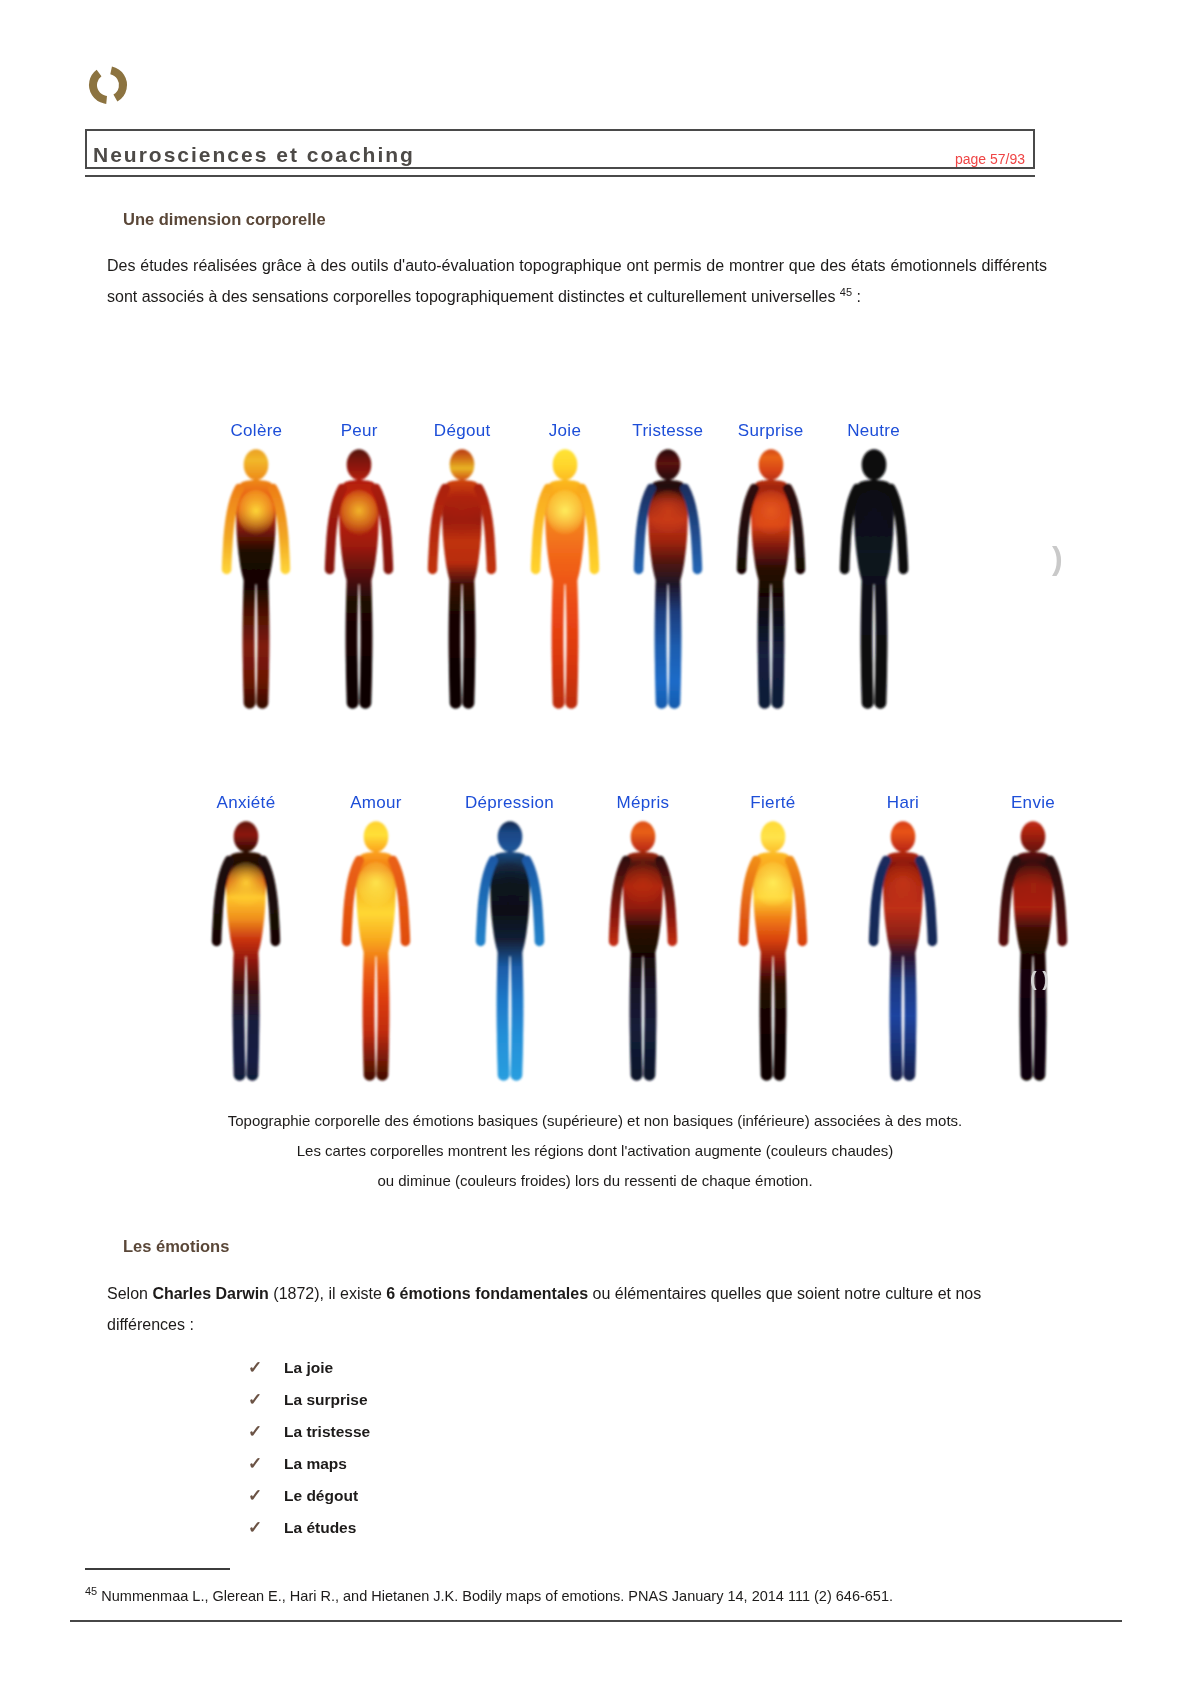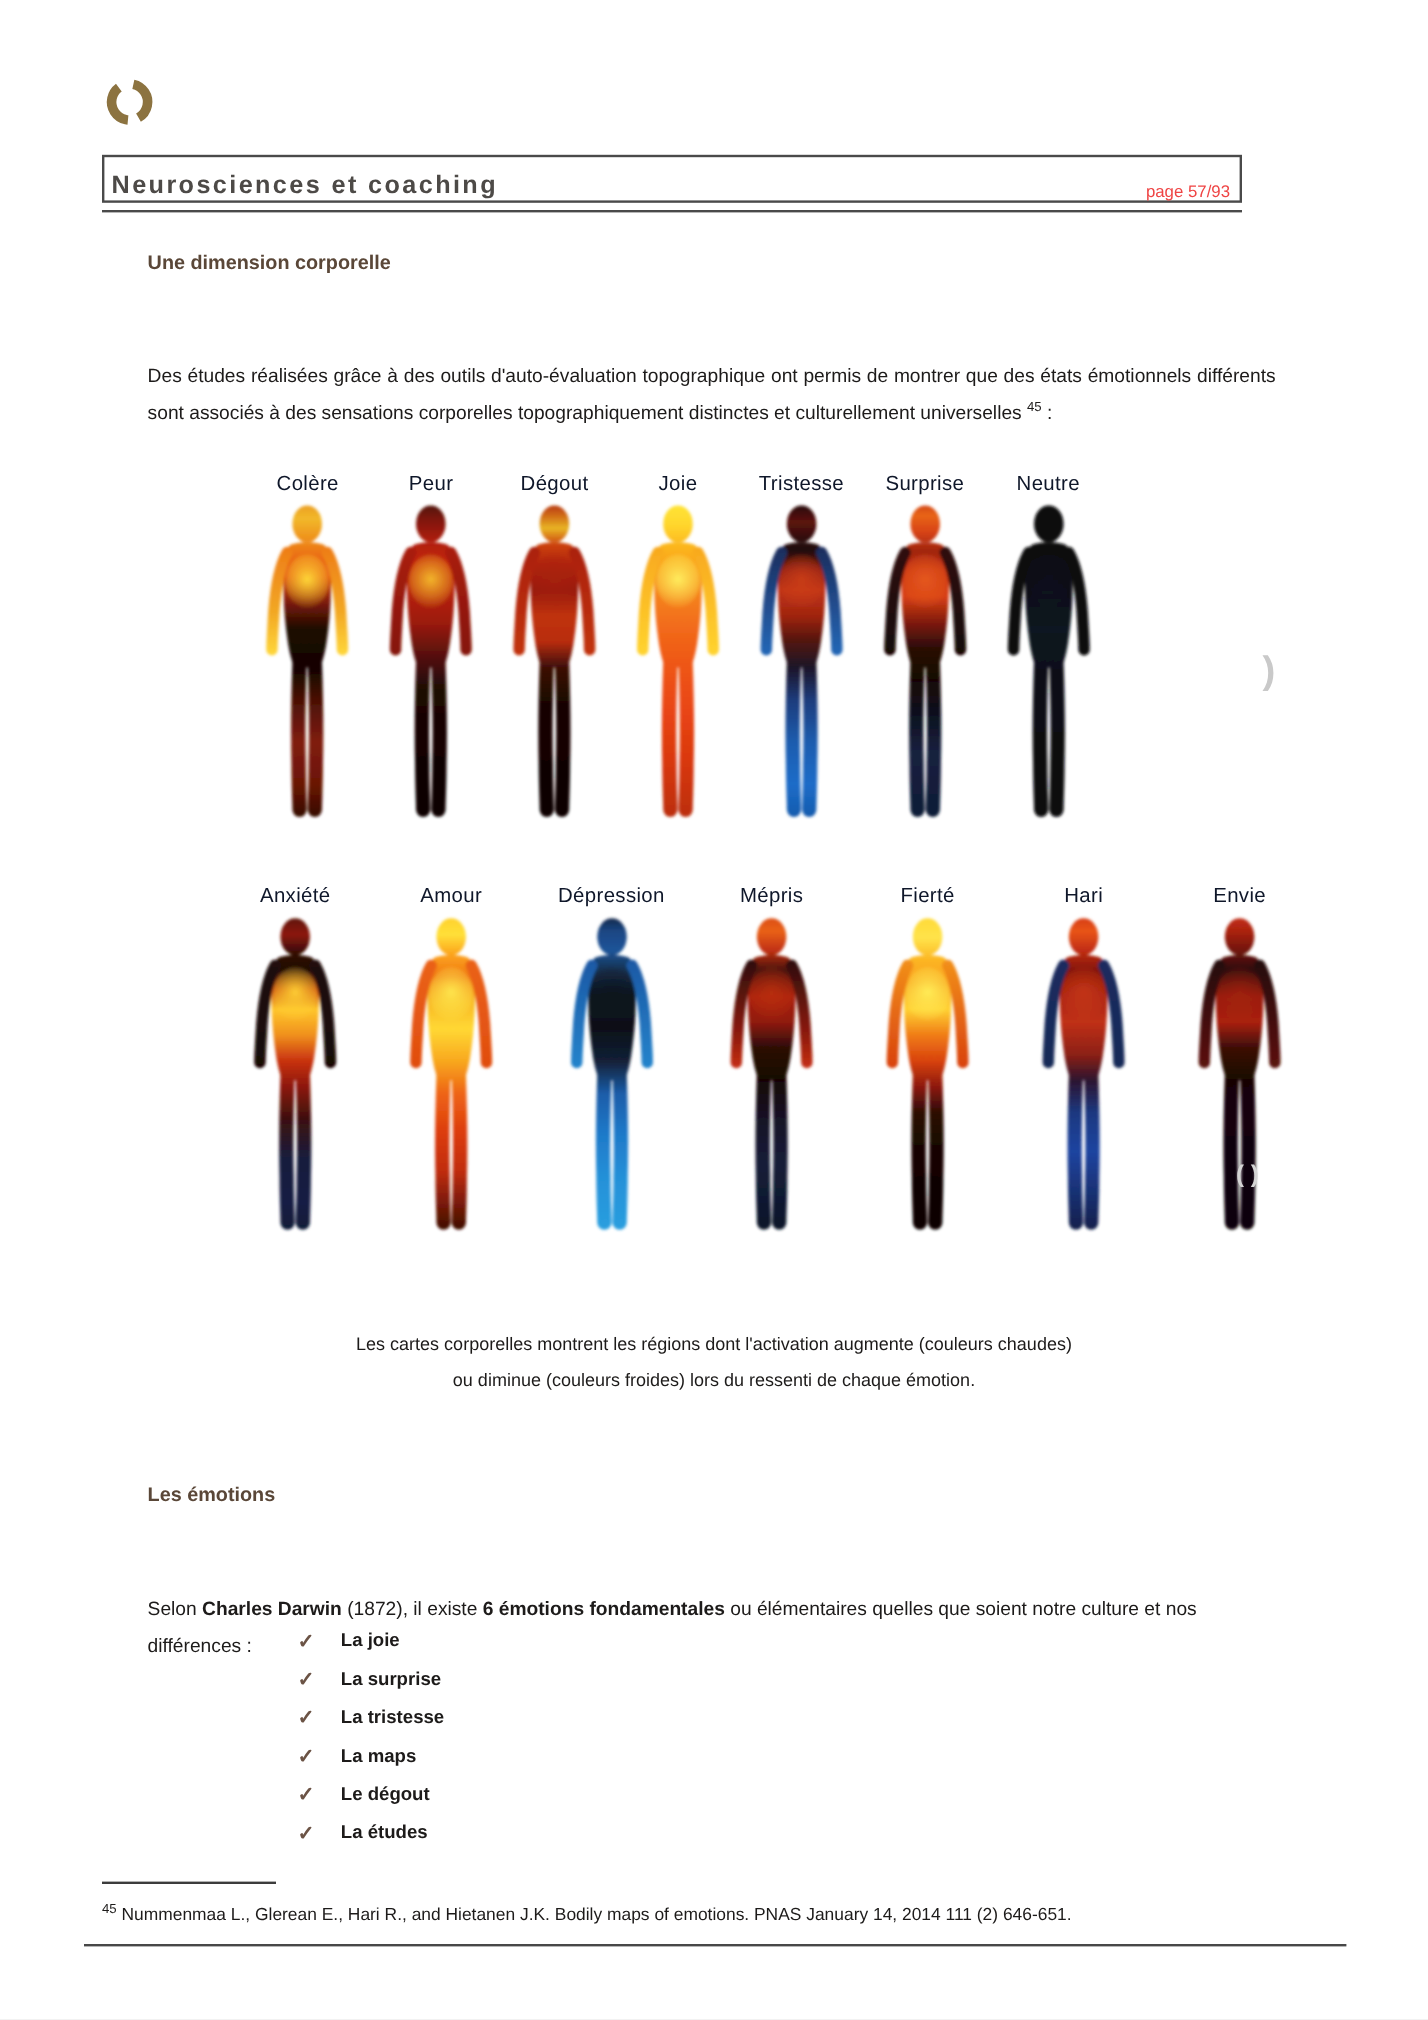--- a/index.html
+++ b/index.html
@@ -16,34 +16,34 @@
   .hdr-title{font-size:21px;font-weight:bold;letter-spacing:2px;color:#4d4a47;}
   .hdr-page{font-size:14px;color:#ef4444;}
   .hdr-rule{position:absolute;left:85px;top:175px;width:950px;height:2px;background:#4a4a4a;}
 
   
   .sec-h{position:absolute;left:123px;font-size:16.5px;font-weight:bold;color:#5a4738;}
   .h-corp{top:210px;}
   .h-emo{top:1237px;}
 
   
-  .para{position:absolute;left:123px;width:940px;font-size:16px;line-height:31px;
-        color:#1d1b1a;text-align:justify;margin-top:48px;}
+  .para{position:absolute;left:107px;width:940px;font-size:16px;line-height:31px;
+        color:#1d1b1a;text-align:justify;}
   .p1{top:250px;}
   .p2{top:1278px;text-align:left;}
   sup{font-size:11px;vertical-align:super;line-height:0;}
   .b{font-weight:bold;}
 
   
   .figure{position:absolute;left:205px;top:392px;width:720px;}
   .fig-row{display:grid;grid-template-columns:repeat(7,1fr);}
   .fig-row.second{margin-top:50px;gap:48px;}
   .fig-cell{display:flex;flex-direction:column;align-items:center;}
-  .fig-label{font-size:17px;font-weight:500;color:#0f172a;letter-spacing:.3px;
-             height:24px;line-height:22px;white-space:nowrap;}
+  .fig-label{font-size:17px;font-weight:500;color:#1d4ed8;letter-spacing:.3px;
+             height:24px;line-height:22px;white-space:nowrap;margin-top:28px;}
   .body-svg{display:block;}
 
   
   .caption{position:absolute;left:130px;top:1106px;width:930px;text-align:center;
            font-size:15px;line-height:30px;color:#1d1b1a;}
 
   
   .checklist{position:absolute;left:248px;top:1352px;list-style:none;margin:0;padding:0;}
   .checklist li{height:32px;line-height:32px;font-size:15.5px;font-weight:bold;color:#1d1b1a;
                 display:flex;align-items:center;}
@@ -664,20 +664,21 @@
   <path d="M42,170 C41,200 40,240 41,278 C41,300 42,318 42,326" fill="none" stroke="url(#bg1_6)" stroke-width="15" stroke-linecap="round"></path>
   <path d="M58,170 C59,200 60,240 59,278 C59,300 58,318 58,326" fill="none" stroke="url(#bg1_6)" stroke-width="15" stroke-linecap="round"></path>
   <ellipse cx="50" cy="86" rx="23" ry="28" fill="url(#cg1_6)"></ellipse>
  </g>
 </svg>
         </div>
       </div>
     </div>
 
   <div class="caption">
+    <div>Topographie corporelle des émotions basiques (supérieure) et non basiques (inférieure) associées à des mots.</div>
     <div>Les cartes corporelles montrent les régions dont l'activation augmente (couleurs chaudes)</div>
     <div>ou diminue (couleurs froides) lors du ressenti de chaque émotion.</div>
   </div>
 
   <div class="sec-h h-emo">Les émotions</div>
 
   <div class="para p2"><span>Selon </span><span class="b">Charles Darwin</span><span> (1872), il existe </span><span class="b">6 émotions fondamentales</span><span> ou élémentaires quelles que soient notre culture et nos différences :</span>
   </div>
 
   <ul class="checklist">

